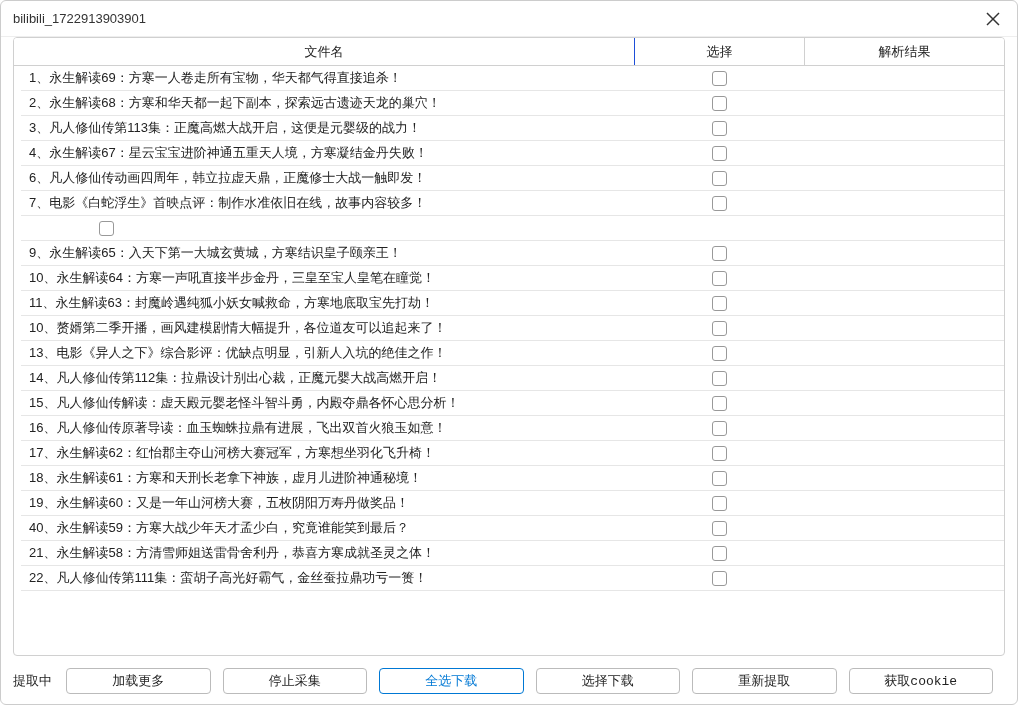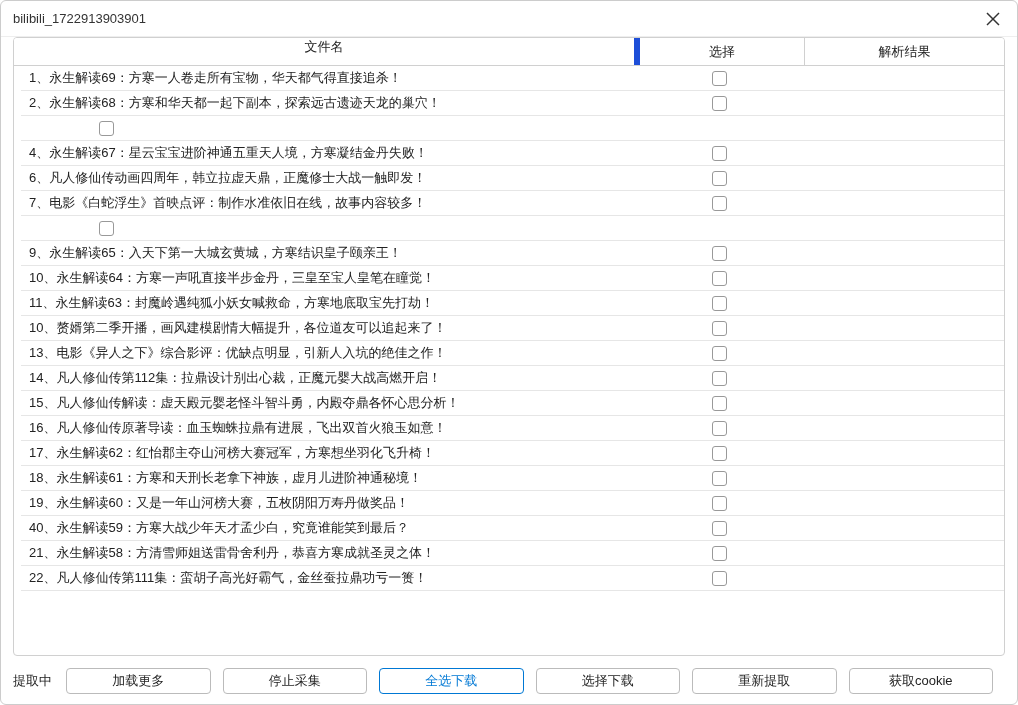--- a/index.html
+++ b/index.html
@@ -51,25 +51,26 @@
     margin: 0 12px 10px 12px;
     border: 1px solid #d0d0d0;
     border-radius: 4px;
     overflow: hidden;
     display: flex;
     flex-direction: column;
   }
   .table-header {
     display: flex;
     height: 28px;
+    align-items: center;
     border-bottom: 1px solid #d0d0d0;
     background: #fff;
   }
   .col-name { flex: 1; padding: 0 8px; text-align: center; }
-  .col-select { width: 170px; padding: 0 8px; text-align: center; border-left: 6px solid #1d4ed8; height: 100%; display:flex; align-items:center; justify-content:center; }
+  .col-select { width: 170px; padding: 0 8px; text-align: center; border-left: 1px solid #1d4ed8; height: 100%; display:flex; align-items:center; justify-content:center; }
   .col-result { width: 200px; padding: 0 12px; text-align: center; border-left: 1px solid #d0d0d0; height: 100%; display:flex; align-items:center; justify-content:center; }
   .table-body {
     flex: 1;
     overflow-y: auto;
     margin-left: 7px;
   }
   .table-row {
     display: flex;
     height: 25px;
     align-items: center;
@@ -113,21 +114,21 @@
     color: #222;
     margin-right: 2px;
   }
   .footer button {
     flex: 1;
     height: 26px;
     border: 1px solid #bbb;
     background: #fff;
     border-radius: 4px;
     font-size: 13px;
-    font-family: Liberation Sans, sans-serif;
+    font-family: Liberation Mono, monospace;
     cursor: pointer;
     color: #222;
     text-align: center;
   }
   .footer button.primary {
     border: 1px solid #0078d4;
     color: #0078d4;
   }
 </style>
 </head>
@@ -160,20 +161,21 @@
           <div class="cell-result"></div>
         </div>
         <div class="table-row">
           <div class="cell-name">2、永生解读68：方寒和华天都一起下副本，探索远古遗迹天龙的巢穴！</div>
           <div class="cell-select">
             <div class="chk"></div>
           </div>
           <div class="cell-result"></div>
         </div>
         <div class="table-row">
+          <div class="cell-name">3、凡人修仙传第113集：正魔高燃大战开启，这便是元婴级的战力！</div>
           <div class="cell-select">
             <div class="chk"></div>
           </div>
           <div class="cell-result"></div>
         </div>
         <div class="table-row">
           <div class="cell-name">4、永生解读67：星云宝宝进阶神通五重天人境，方寒凝结金丹失败！</div>
           <div class="cell-select">
             <div class="chk"></div>
           </div>

